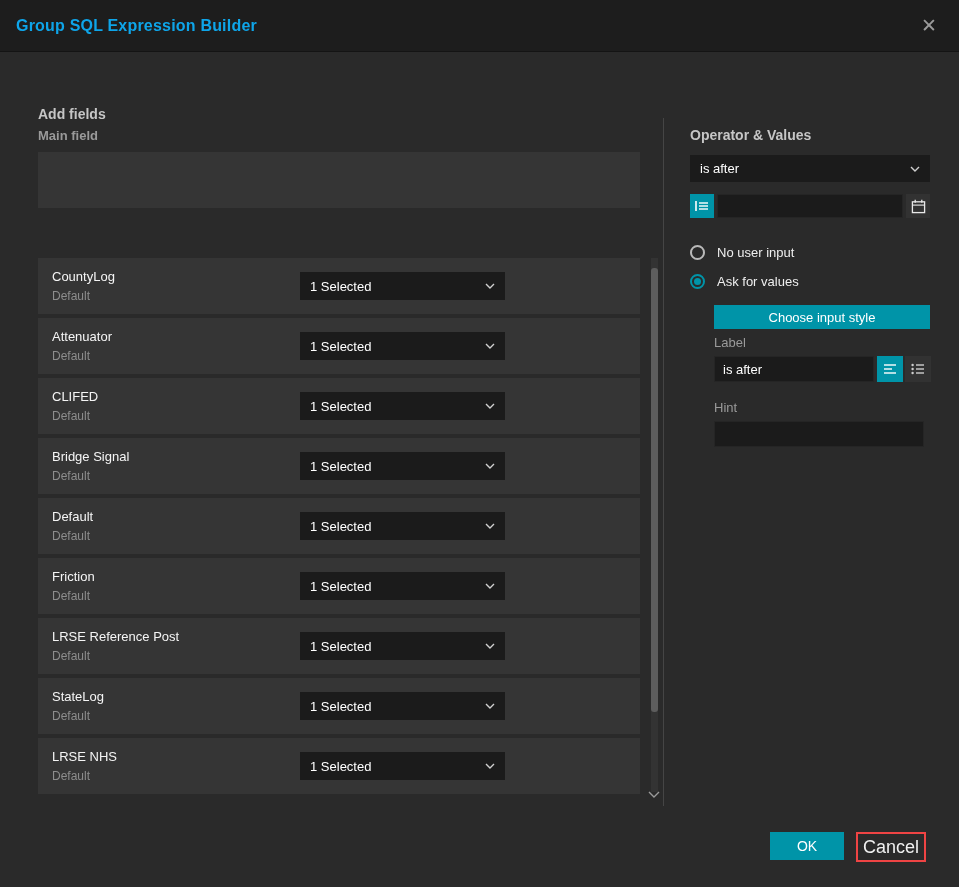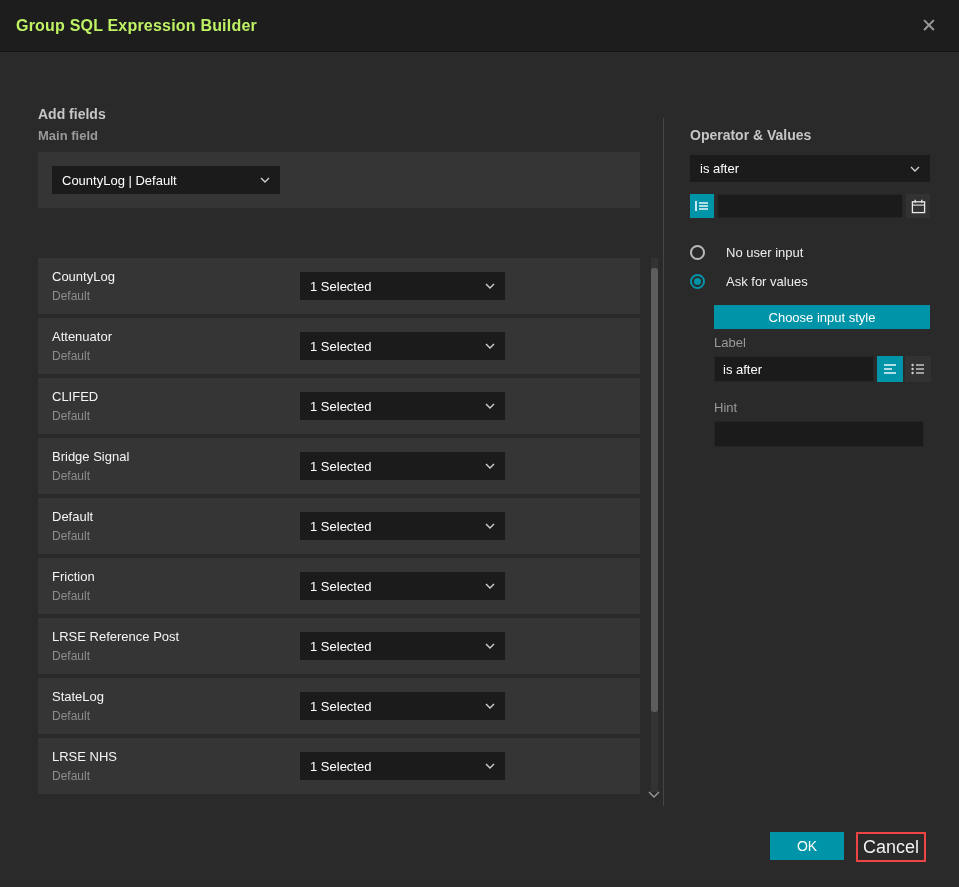--- a/index.html
+++ b/index.html
@@ -8,21 +8,21 @@
     position:relative; width:959px; height:887px;
     background:#2a2a2a; overflow:hidden; color:#fff;
   }
   
   .header{
     position:absolute; top:0; left:0; right:0; height:52px;
     background:#1d1d1d; border-bottom:1px solid #141414;
     display:flex; align-items:center; justify-content:space-between;
     padding:0 16px;
   }
-  .title{ font-size:16px; font-weight:700; color:#bef264; letter-spacing:.2px; }
+  .title{ font-size:16px; font-weight:700; color:#0ea5e9; letter-spacing:.2px; }
   .close-btn{
     width:28px; height:28px; display:flex; align-items:center; justify-content:center;
     color:#9b9b9b; font-size:19px; cursor:pointer; background:none; border:none;
     font-family:"Liberation Sans",sans-serif;
   }
   
   .h-main{ position:absolute; font-size:14px; font-weight:700; color:#c6c6c6; }
   .h-sub{ position:absolute; font-size:13px; font-weight:700; color:#9a9a9a; }
   
   .panel{ position:absolute; background:#353535; }
@@ -44,21 +44,21 @@
   .input{
     position:absolute; background:#1b1b1b; border:1px solid #252525; color:#fff;
     font-size:13px; padding:0 8px; font-family:"Liberation Sans",sans-serif; outline:none;
   }
   .icon-btn{
     position:absolute; display:flex; align-items:center; justify-content:center;
     border:none; cursor:pointer; padding:0;
   }
   .icon-btn.teal{ background:var(--accent,#0094a8); }
   .icon-btn.dark{ background:#323232; }
-  .radio-row{ position:absolute; display:flex; align-items:flex-start; gap:21px; cursor:pointer; }
+  .radio-row{ position:absolute; display:flex; align-items:flex-start; gap:12px; cursor:pointer; }
   .radio{
     width:15px; height:15px; border-radius:50%; border:2px solid #b9b9b9; flex:none;
     display:flex; align-items:center; justify-content:center; background:transparent;
   }
   .radio.checked{ border-color:var(--accent,#0094a8); }
   .radio.checked::after{
     content:""; width:7px; height:7px; border-radius:50%; background:var(--accent,#0094a8);
   }
   .radio-label{ font-size:13px; color:#efefef; }
   .btn-teal{
@@ -81,26 +81,20 @@
 
   <div class="header">
     <div class="title">Group SQL Expression Builder</div>
     <button class="close-btn">✕</button>
   </div>
 
   <div class="h-main" style="left:38px; top:86px;margin-top:20px;">Add fields</div>
   <div class="h-sub" style="left:38px; top:128px;">Main field</div>
 
   <div class="panel" style="left:38px; top:152px; width:602px; height:56px;">
-    <div class="select" style="left:14px; top:14px; width:228px;">
-      <span>CountyLog | Default</span>
-      <svg class="chev" width="10" height="6" viewBox="0 0 10 6">
-          <path d="M1 1 L5 5 L9 1" fill="none" stroke="#cfcfcf" stroke-width="1.4"></path>
-        </svg>
-    </div>
   </div>
 
   <div class="h-sub" style="left:38px; top:235px;margin-top:47px;">All fields</div>
 
   <div class="panel" style="left:38px; top:258px; width:602px; height:56px;">
     <div class="row-name">CountyLog</div>
     <div class="row-sub">Default</div>
     <div class="select" style="left:262px; top:14px; width:205px;">
       <span>1 Selected</span>
       <svg class="chev" width="10" height="6" viewBox="0 0 10 6">

